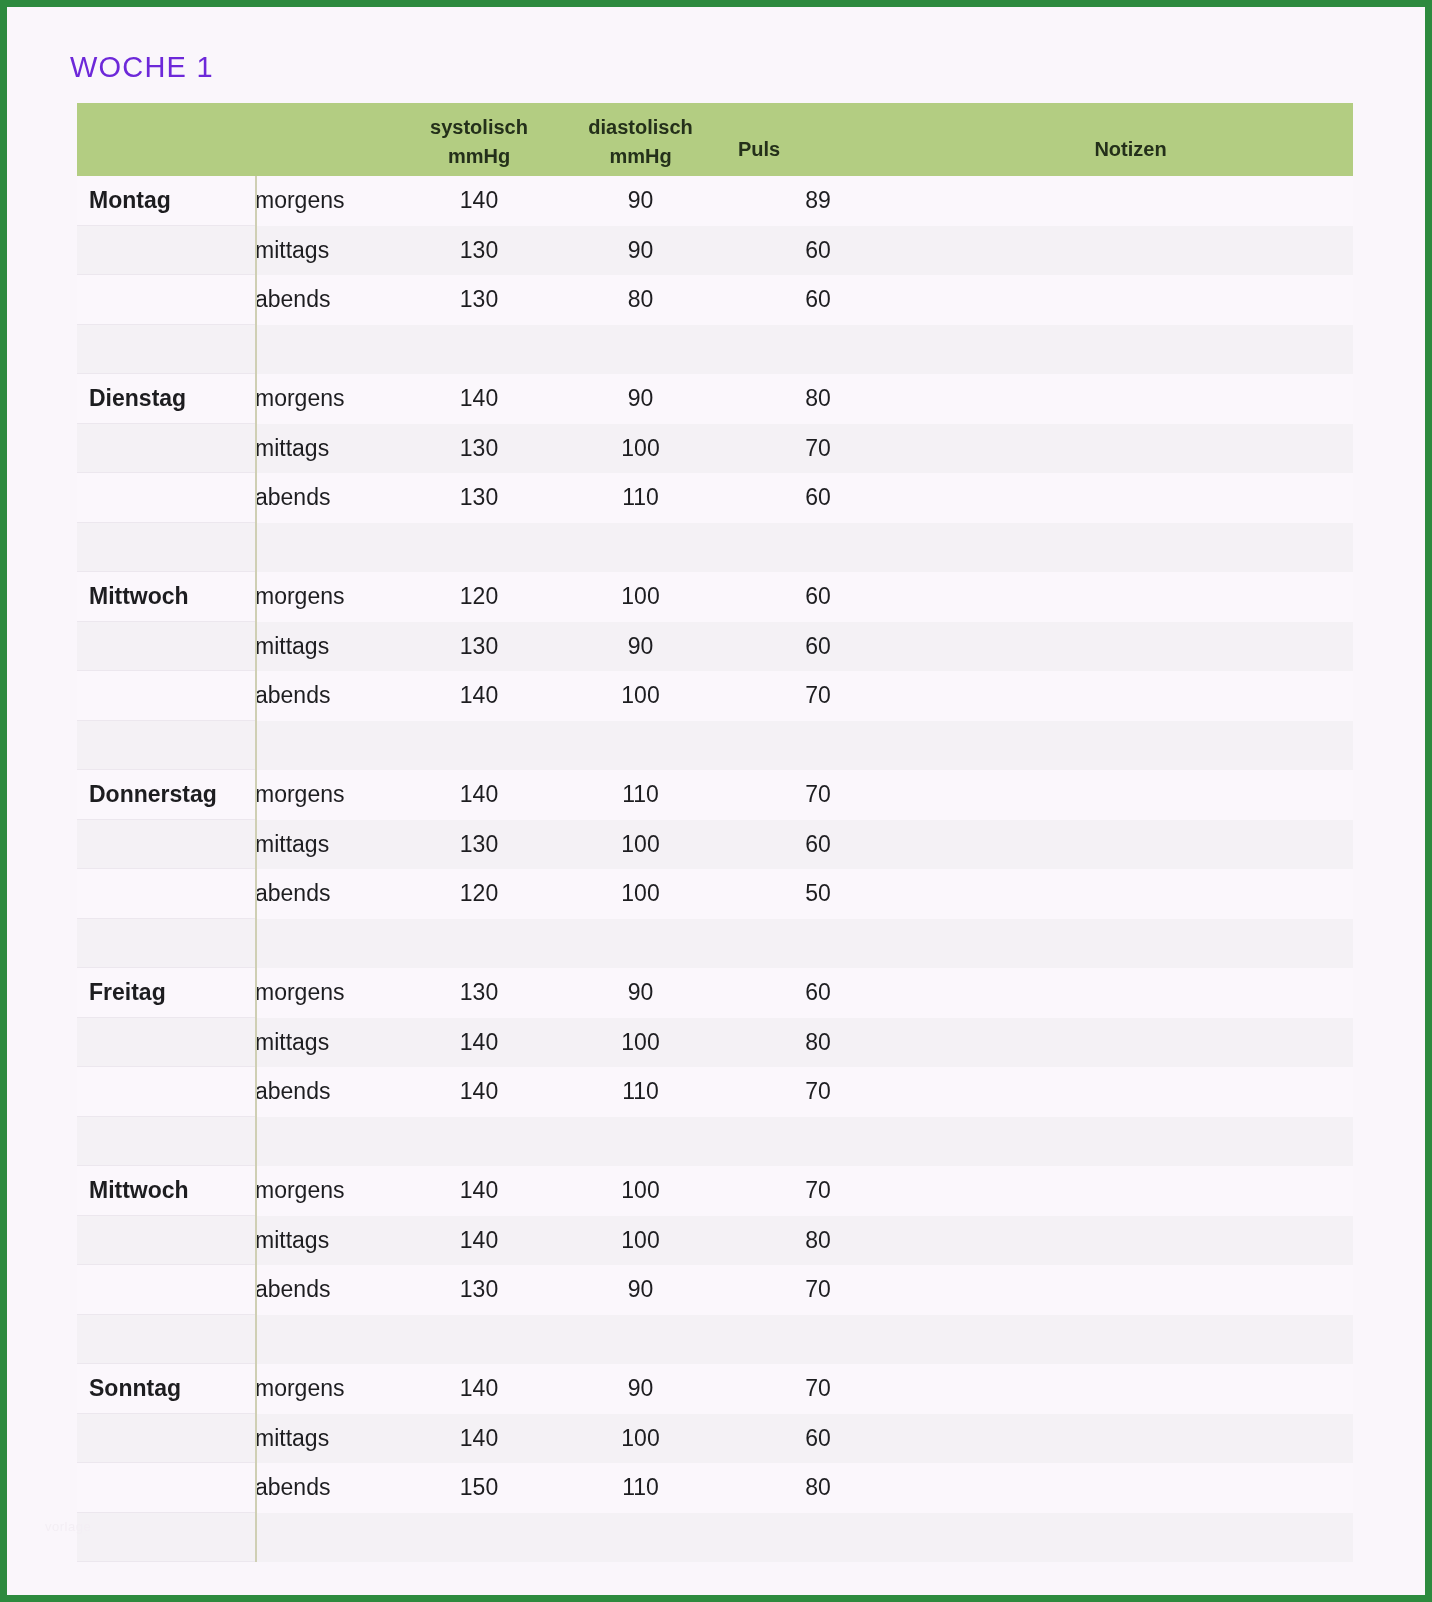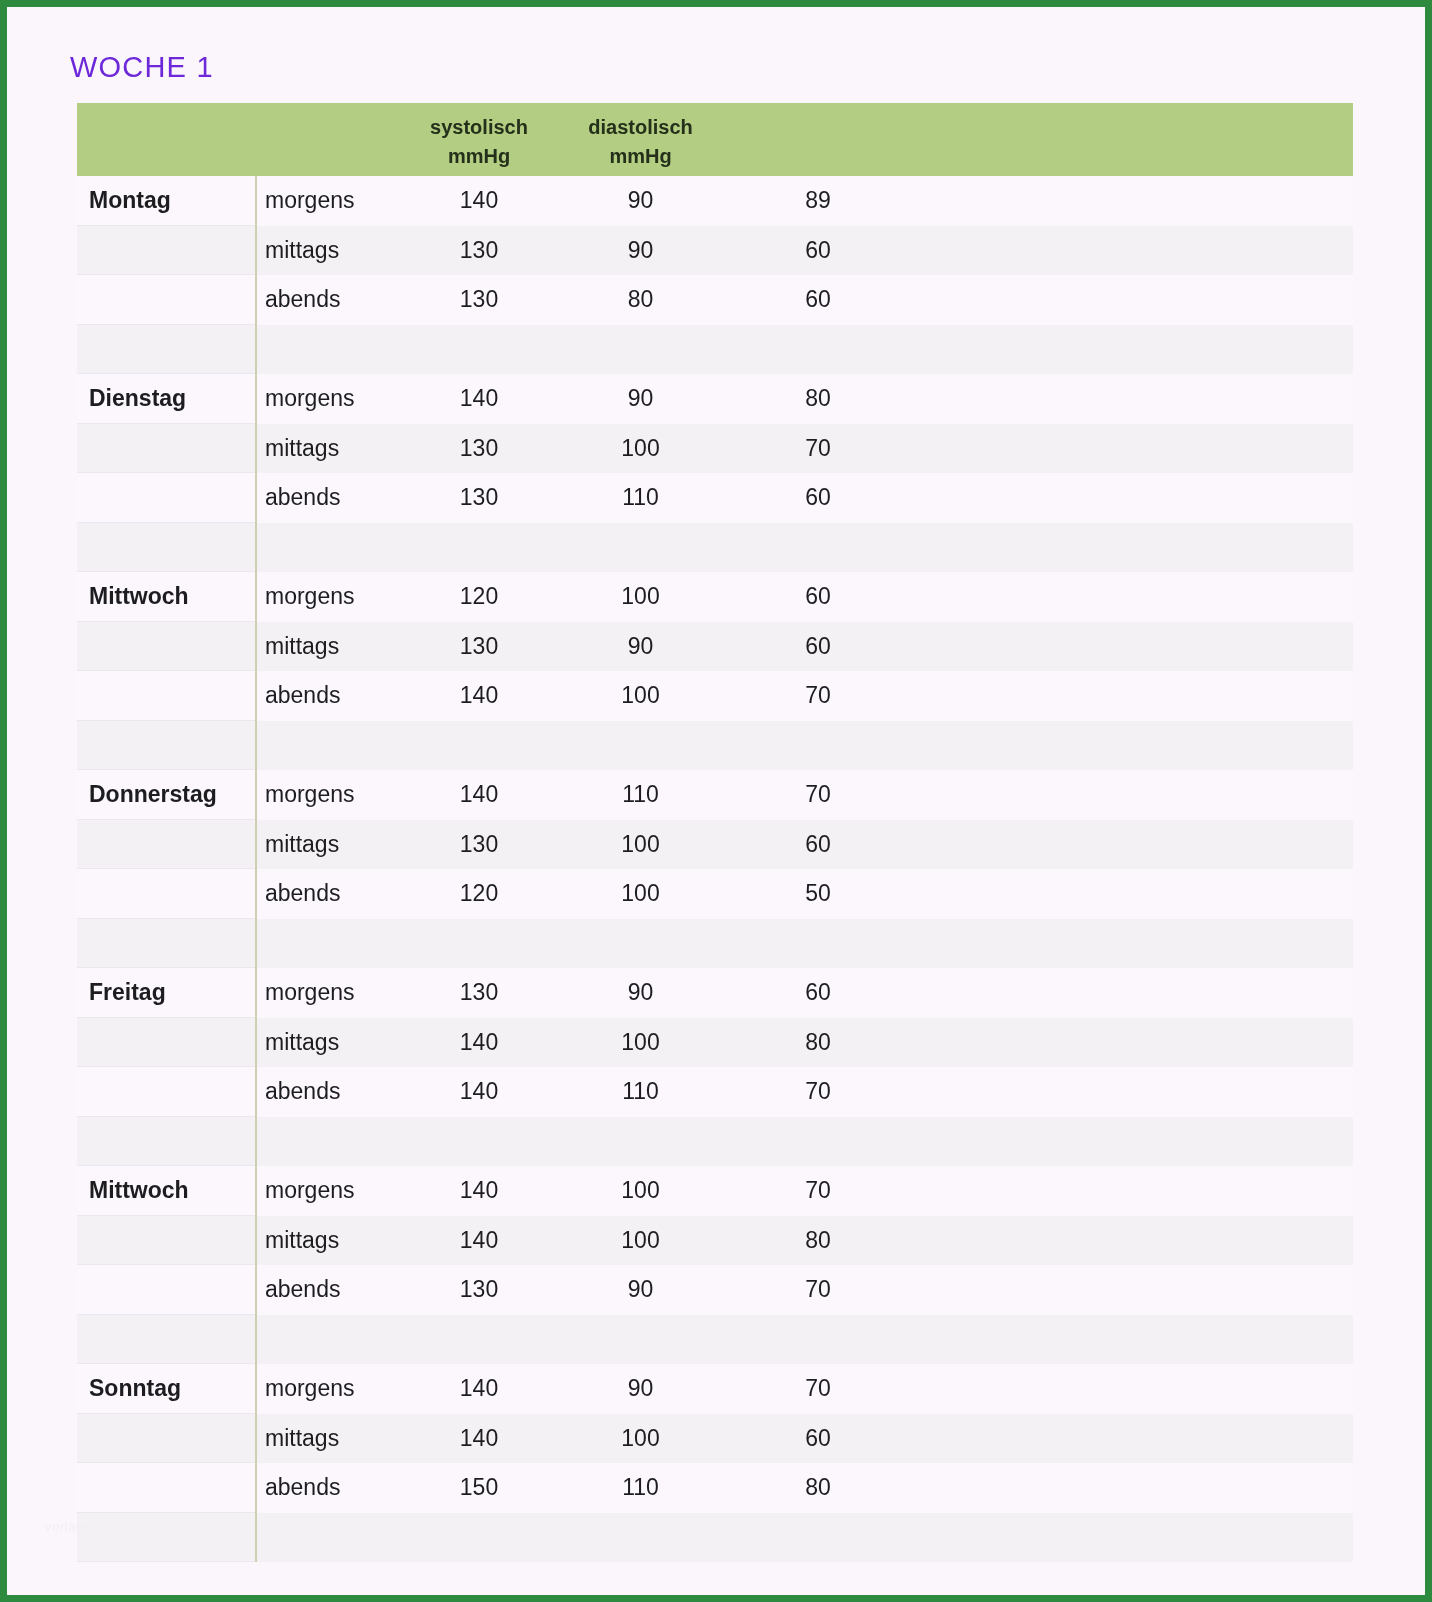--- a/index.html
+++ b/index.html
@@ -121,21 +121,21 @@
     font-weight: bold;
     font-size: 23px;
     color: #1d1d20;
     border-bottom: 1px solid #ece7ee;
     background: transparent;
     position: relative;
     z-index: 2;
   }
   .daycell.filler { color: transparent; }
 
-  .timecell   { width: 150px; padding-left: 10px; justify-content: flex-start; }
+  .timecell   { width: 150px; justify-content: flex-start; }
   .syscell    { width: 148px; justify-content: center; }
   .diacell    { width: 175px; justify-content: center; }
   .pulsecell  { width: 180px; justify-content: center; }
   .notescell  { flex: 1 1 auto; }
 
   
   .divider-line {
     position: absolute;
     left: 178px;
     top: 0;
@@ -173,20 +173,22 @@
           <span>systolisch</span>
           <span>mmHg</span>
         </span>
       </div>
       <div class="cell col-dia">
         <span class="hdr-two-line">
           <span>diastolisch</span>
           <span>mmHg</span>
         </span>
       </div>
+      <div class="cell col-pulse">Puls</div>
+      <div class="cell col-notes">Notizen</div>
     </div>
 
     <div class="bp-body" id="bp-body">
         <div class="day-group">
           <div class="bp-row shade-a">
             <div class="cell daycell">Montag</div>
             <div class="measure-zone">
               <div class="cell timecell">morgens</div>
               <div class="cell syscell">140</div>
               <div class="cell diacell">90</div>

